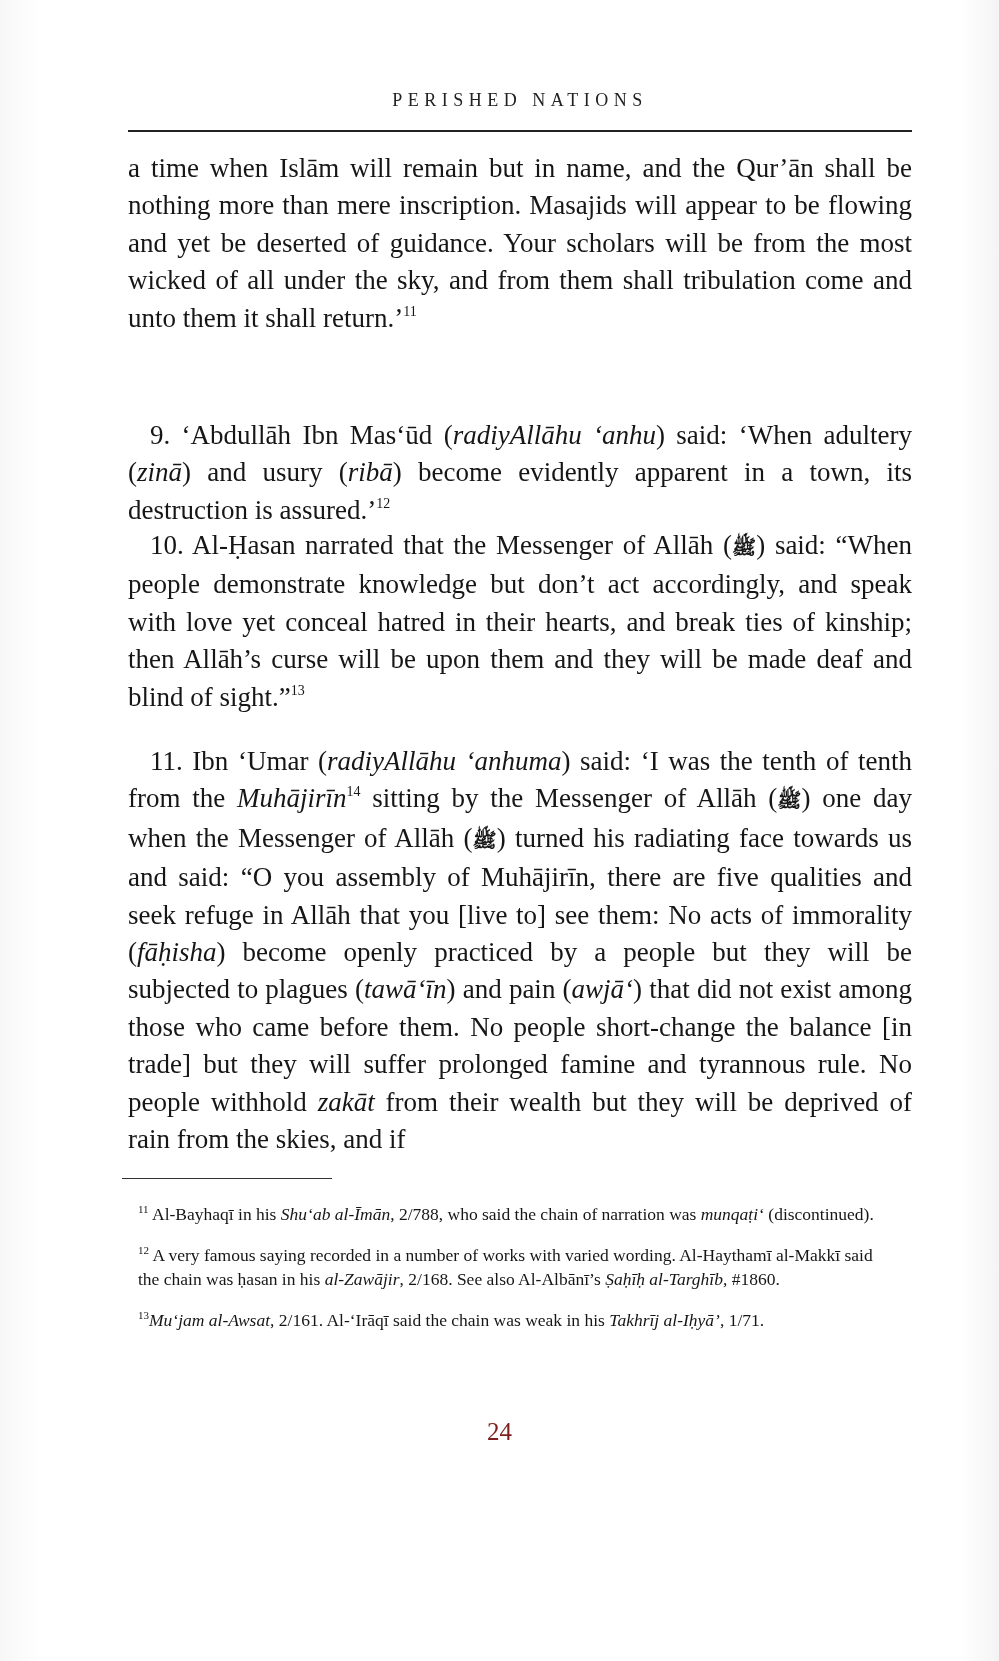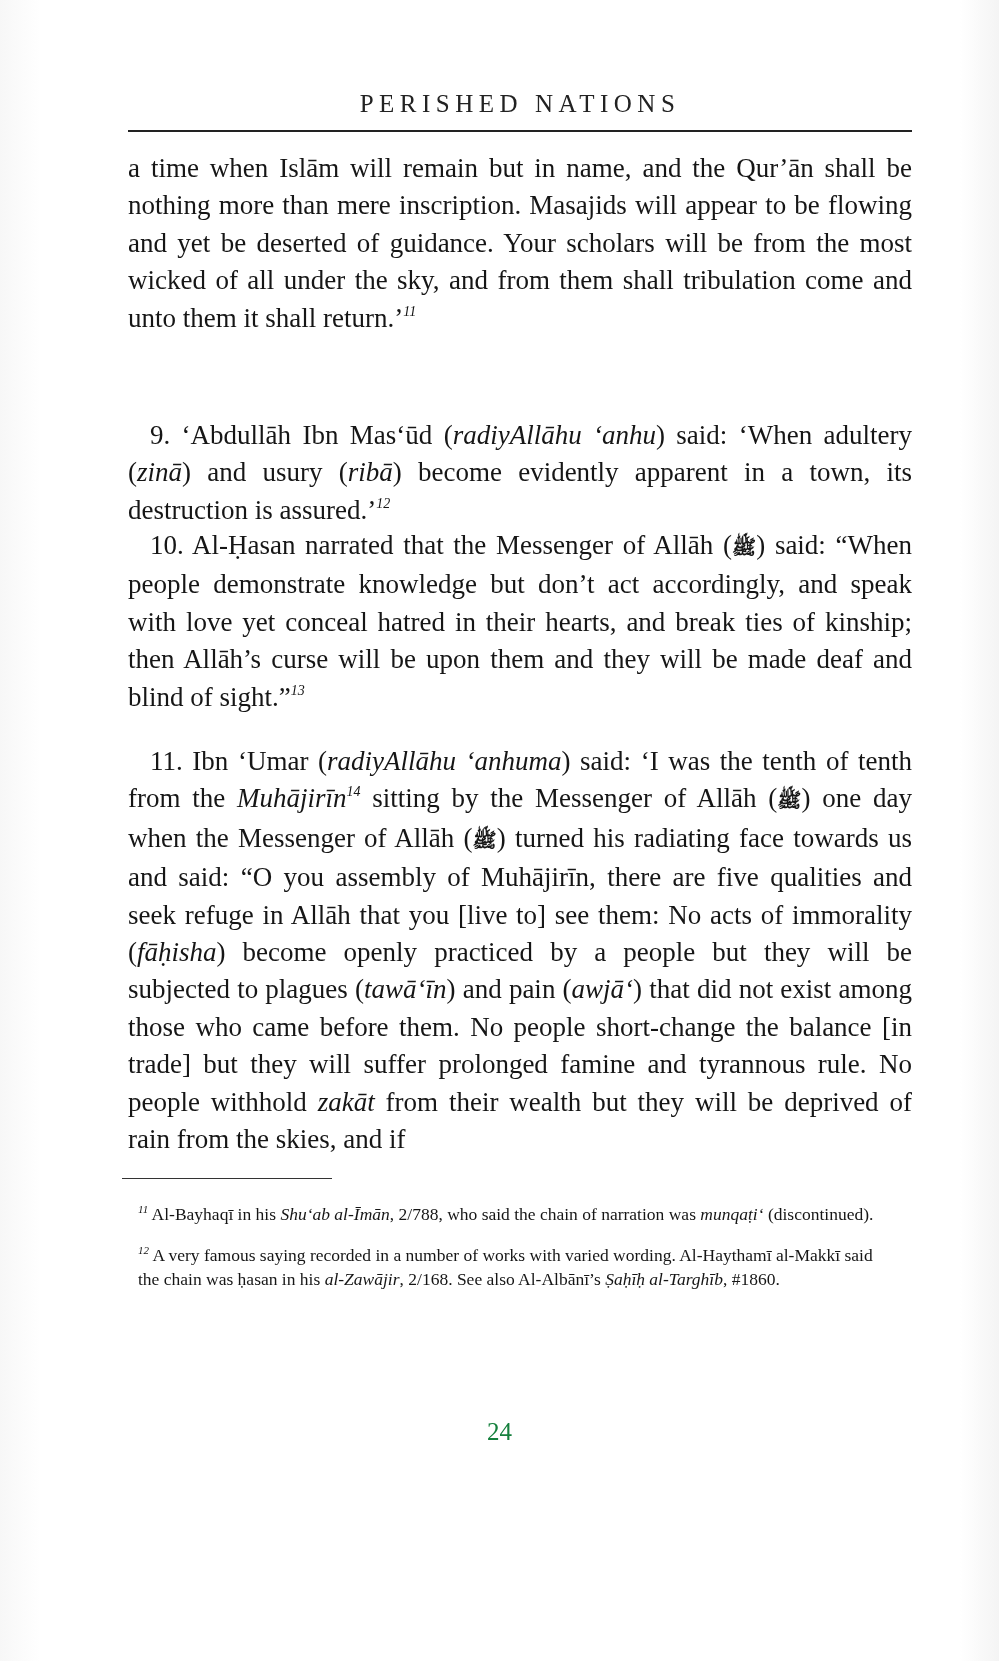--- a/index.html
+++ b/index.html
@@ -11,52 +11,52 @@
       font-family: "Liberation Serif", "DejaVu Serif", serif;
       color: #1a1a1a;
     }
     .page-shadow {
       position: absolute; left: 0; top: 0; width: 999px; height: 1661px;
       background: linear-gradient(90deg, #f7f7f7 0px, #ffffff 40px, #ffffff 960px, #f4f4f4 999px);
     }
     .running-head {
       position: absolute; left: 128px; width: 784px; top: 90px;
       text-align: center;
-      font-size: 25px; letter-spacing: 5.5px;
+      font-size: 18px; letter-spacing: 5.5px;
       color: #222;
     }
     .head-rule {
       position: absolute; left: 128px; width: 784px; top: 130px;
       height: 2px; background: #222;
     }
     .body-text {
       position: absolute; left: 128px; width: 784px;
       font-size: 27px; line-height: 37.4px;
       text-align: justify;
       color: #161616;
     }
     .body-text p { margin: 0; }
     .para-indent { text-indent: 22px; }
-    sup { font-size: 14px; line-height: 0; vertical-align: 11px; font-style: italic; }
+    sup { font-size: 14px; line-height: 0; vertical-align: 11px; }
     .ital { font-style: italic; }
     .salla { font-size: 20px; font-weight: bold; }
     .fn-rule {
       position: absolute; left: 122px; width: 210px; top: 1178px;
       height: 1px; background: #333;
     }
     .footnotes {
       position: absolute; left: 122px; width: 790px; top: 1186px;
       font-size: 17.5px; line-height: 24.5px;
       color: #161616;
     }
     .footnotes p { margin: 16px; }
     .footnotes sup { font-size: 11px; vertical-align: 7px; }
     .page-number {
       position: absolute; left: 0; width: 999px; top: 1418px;
-      text-align: center; font-size: 25px; color: #15803d;
+      text-align: center; font-size: 25px; color: #7f1d1d;
     }
   </style>
 </head>
 <body>
 
 <div class="page-shadow"></div>
 
 <div class="running-head">PERISHED NATIONS</div>
 <div class="head-rule"></div>
 
@@ -74,15 +74,16 @@
 
 <div class="body-text" style="top:743px;">
   <p class="para-indent"><span>11. Ibn ‘Umar (</span><span class="ital">radiyAllāhu ‘anhuma</span><span>) said: ‘I was the tenth of tenth from the </span><span class="ital">Muhājirīn</span><sup>14</sup><span> sitting by the Messenger of Allāh (</span><span class="salla">ﷺ</span><span>) one day when the Messenger of Allāh (</span><span class="salla">ﷺ</span><span>) turned his radiating face towards us and said: “O you assembly of Muhājirīn, there are five qualities and seek refuge in Allāh that you [live to] see them: No acts of immorality (</span><span class="ital">fāḥisha</span><span>) become openly practiced by a people but they will be subjected to plagues (</span><span class="ital">tawā‘īn</span><span>) and pain (</span><span class="ital">awjā‘</span><span>) that did not exist among those who came before them. No people short-change the balance [in trade] but they will suffer prolonged famine and tyrannous rule. No people withhold </span><span class="ital">zakāt</span><span> from their wealth but they will be deprived of rain from the skies, and if</span></p>
 </div>
 
 <div class="fn-rule"></div>
 
 <div class="footnotes">
   <p><sup>11</sup><span> Al-Bayhaqī in his </span><span class="ital">Shu‘ab al-Īmān</span><span>, 2/788, who said the chain of narration was </span><span class="ital">munqaṭi‘</span><span> (discontinued).</span></p>
   <p><sup>12</sup><span> A very famous saying recorded in a number of works with varied wording. Al-Haythamī al-Makkī said the chain was ḥasan in his </span><span class="ital">al-Zawājir</span><span>, 2/168. See also Al-Albānī’s </span><span class="ital">Ṣaḥīḥ al-Targhīb</span><span>, #1860.</span></p>
+  <p><sup>13</sup><span class="ital">Mu‘jam al-Awsat</span><span>, 2/161. Al-‘Irāqī said the chain was weak in his </span><span class="ital">Takhrīj al-Iḥyā’</span><span>, 1/71.</span></p>
 </div>
 
 <div class="page-number">24</div>
 
 </body></html>

